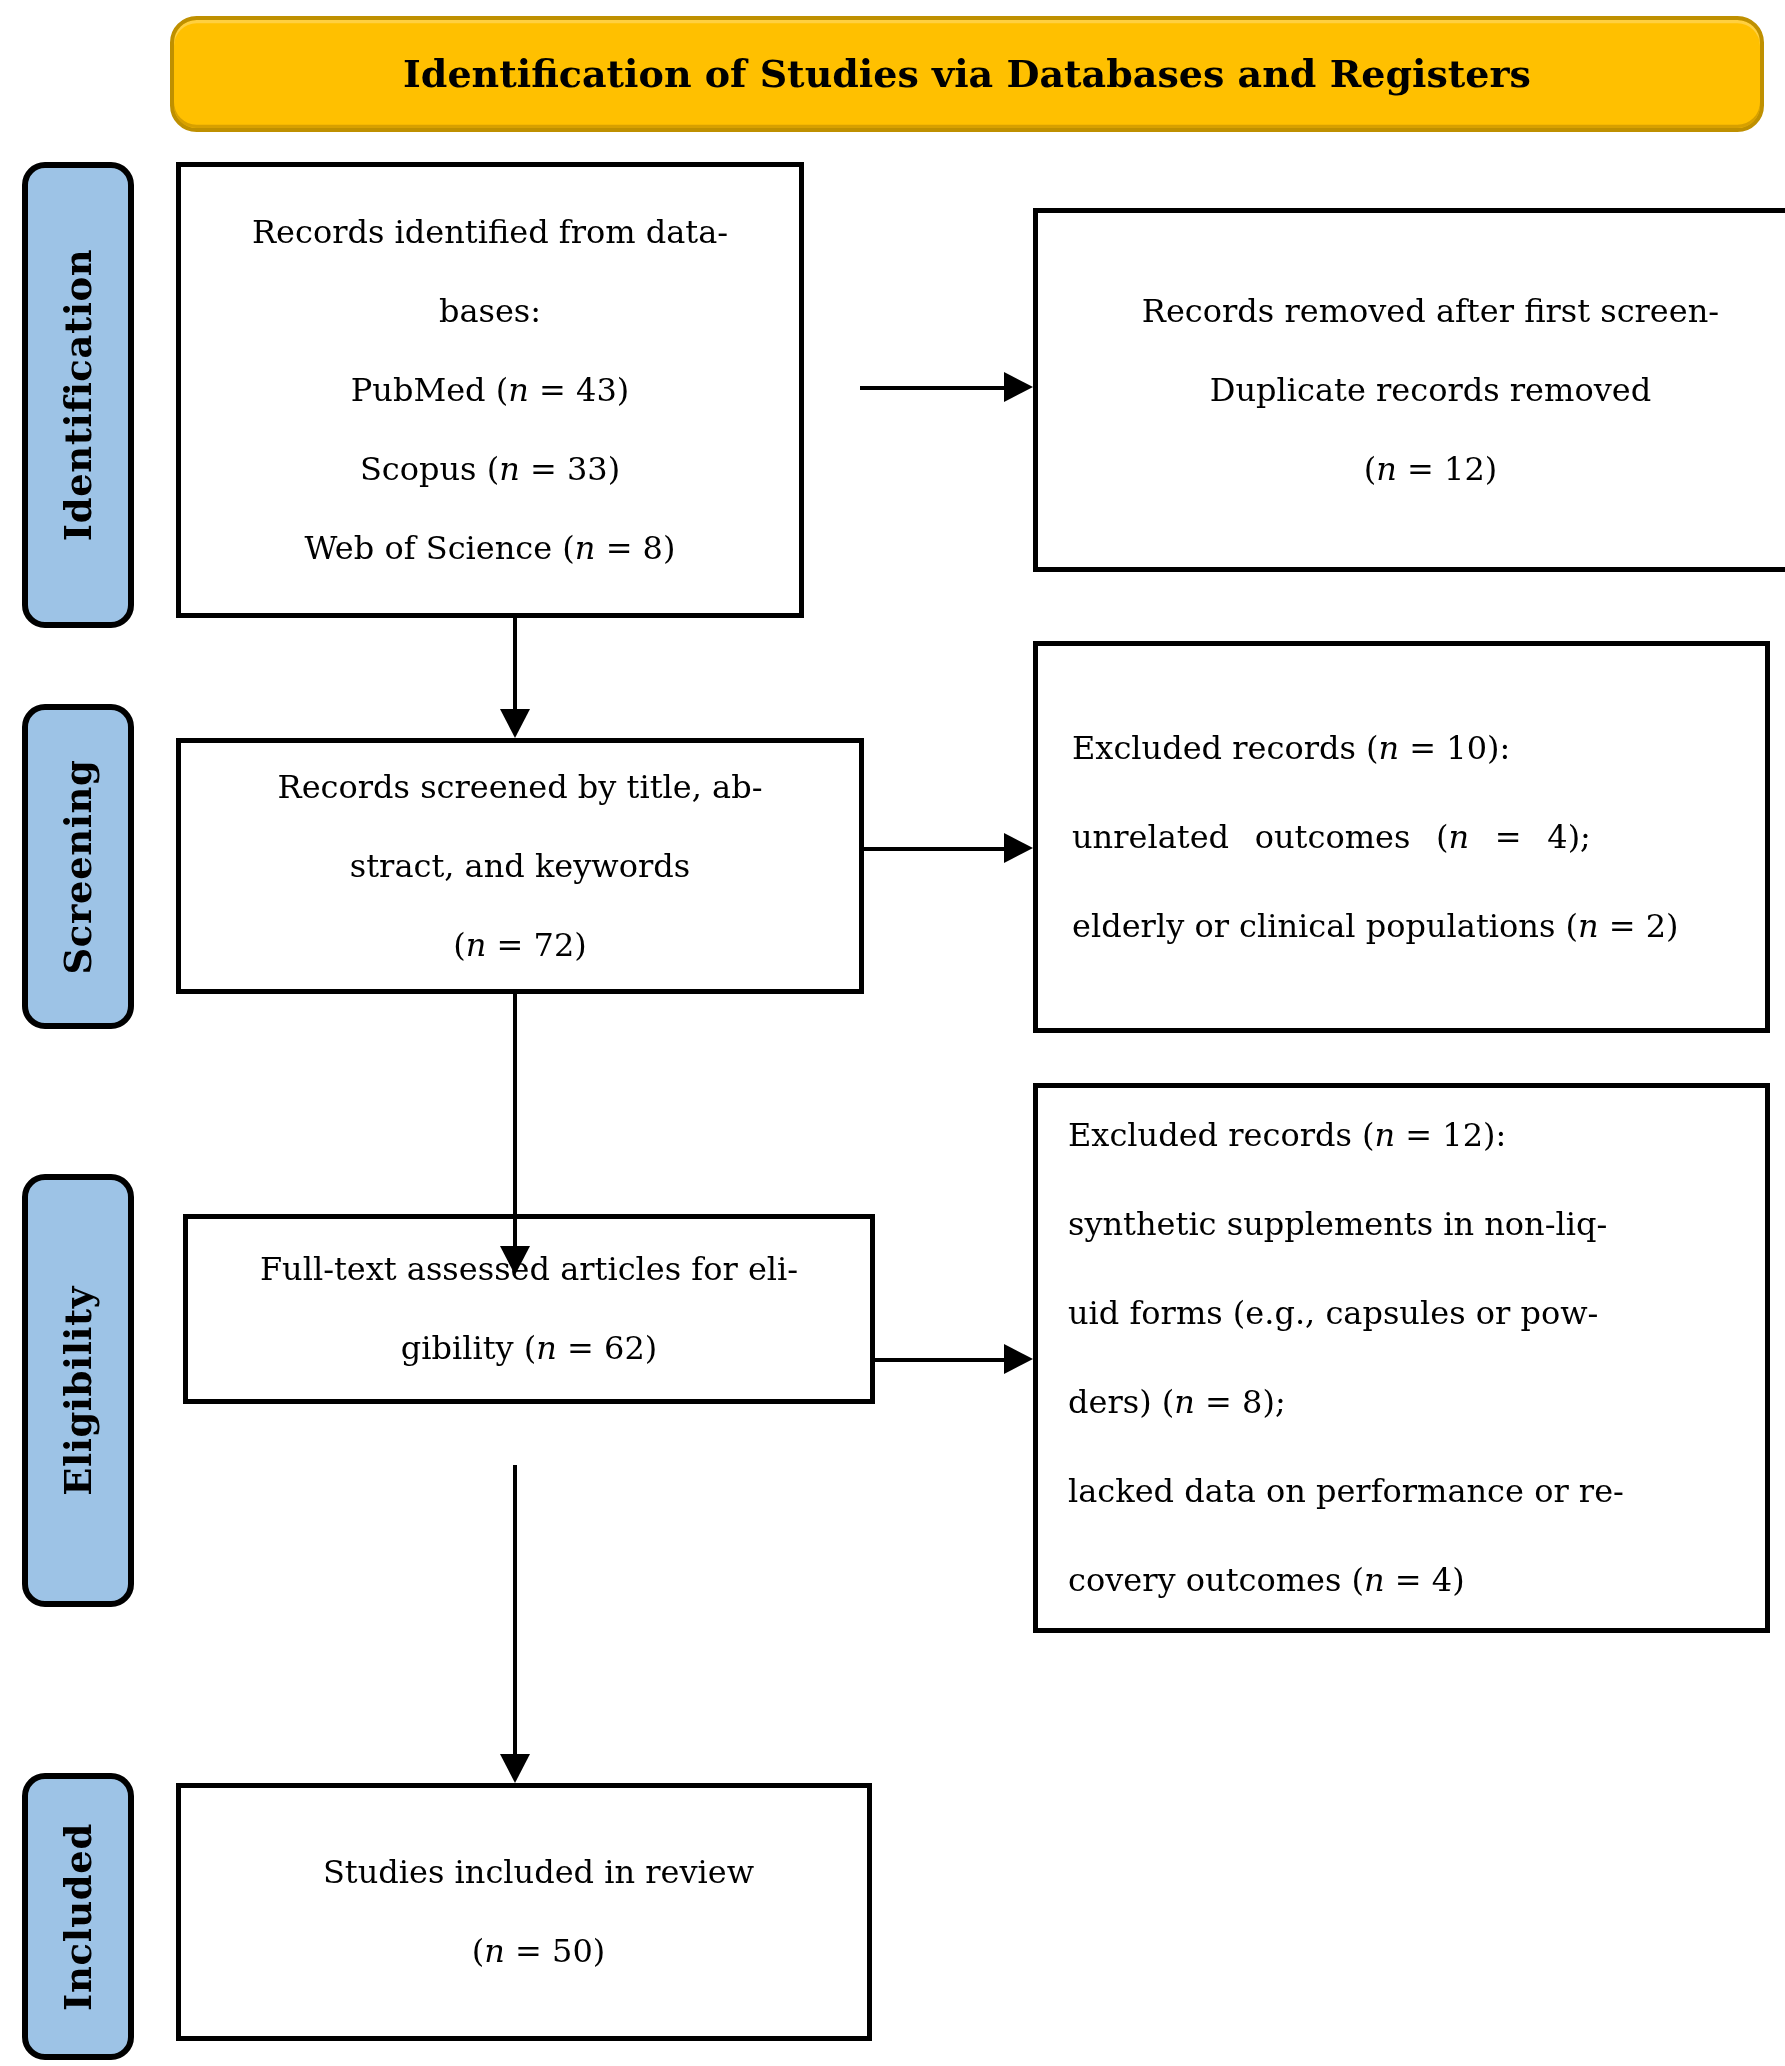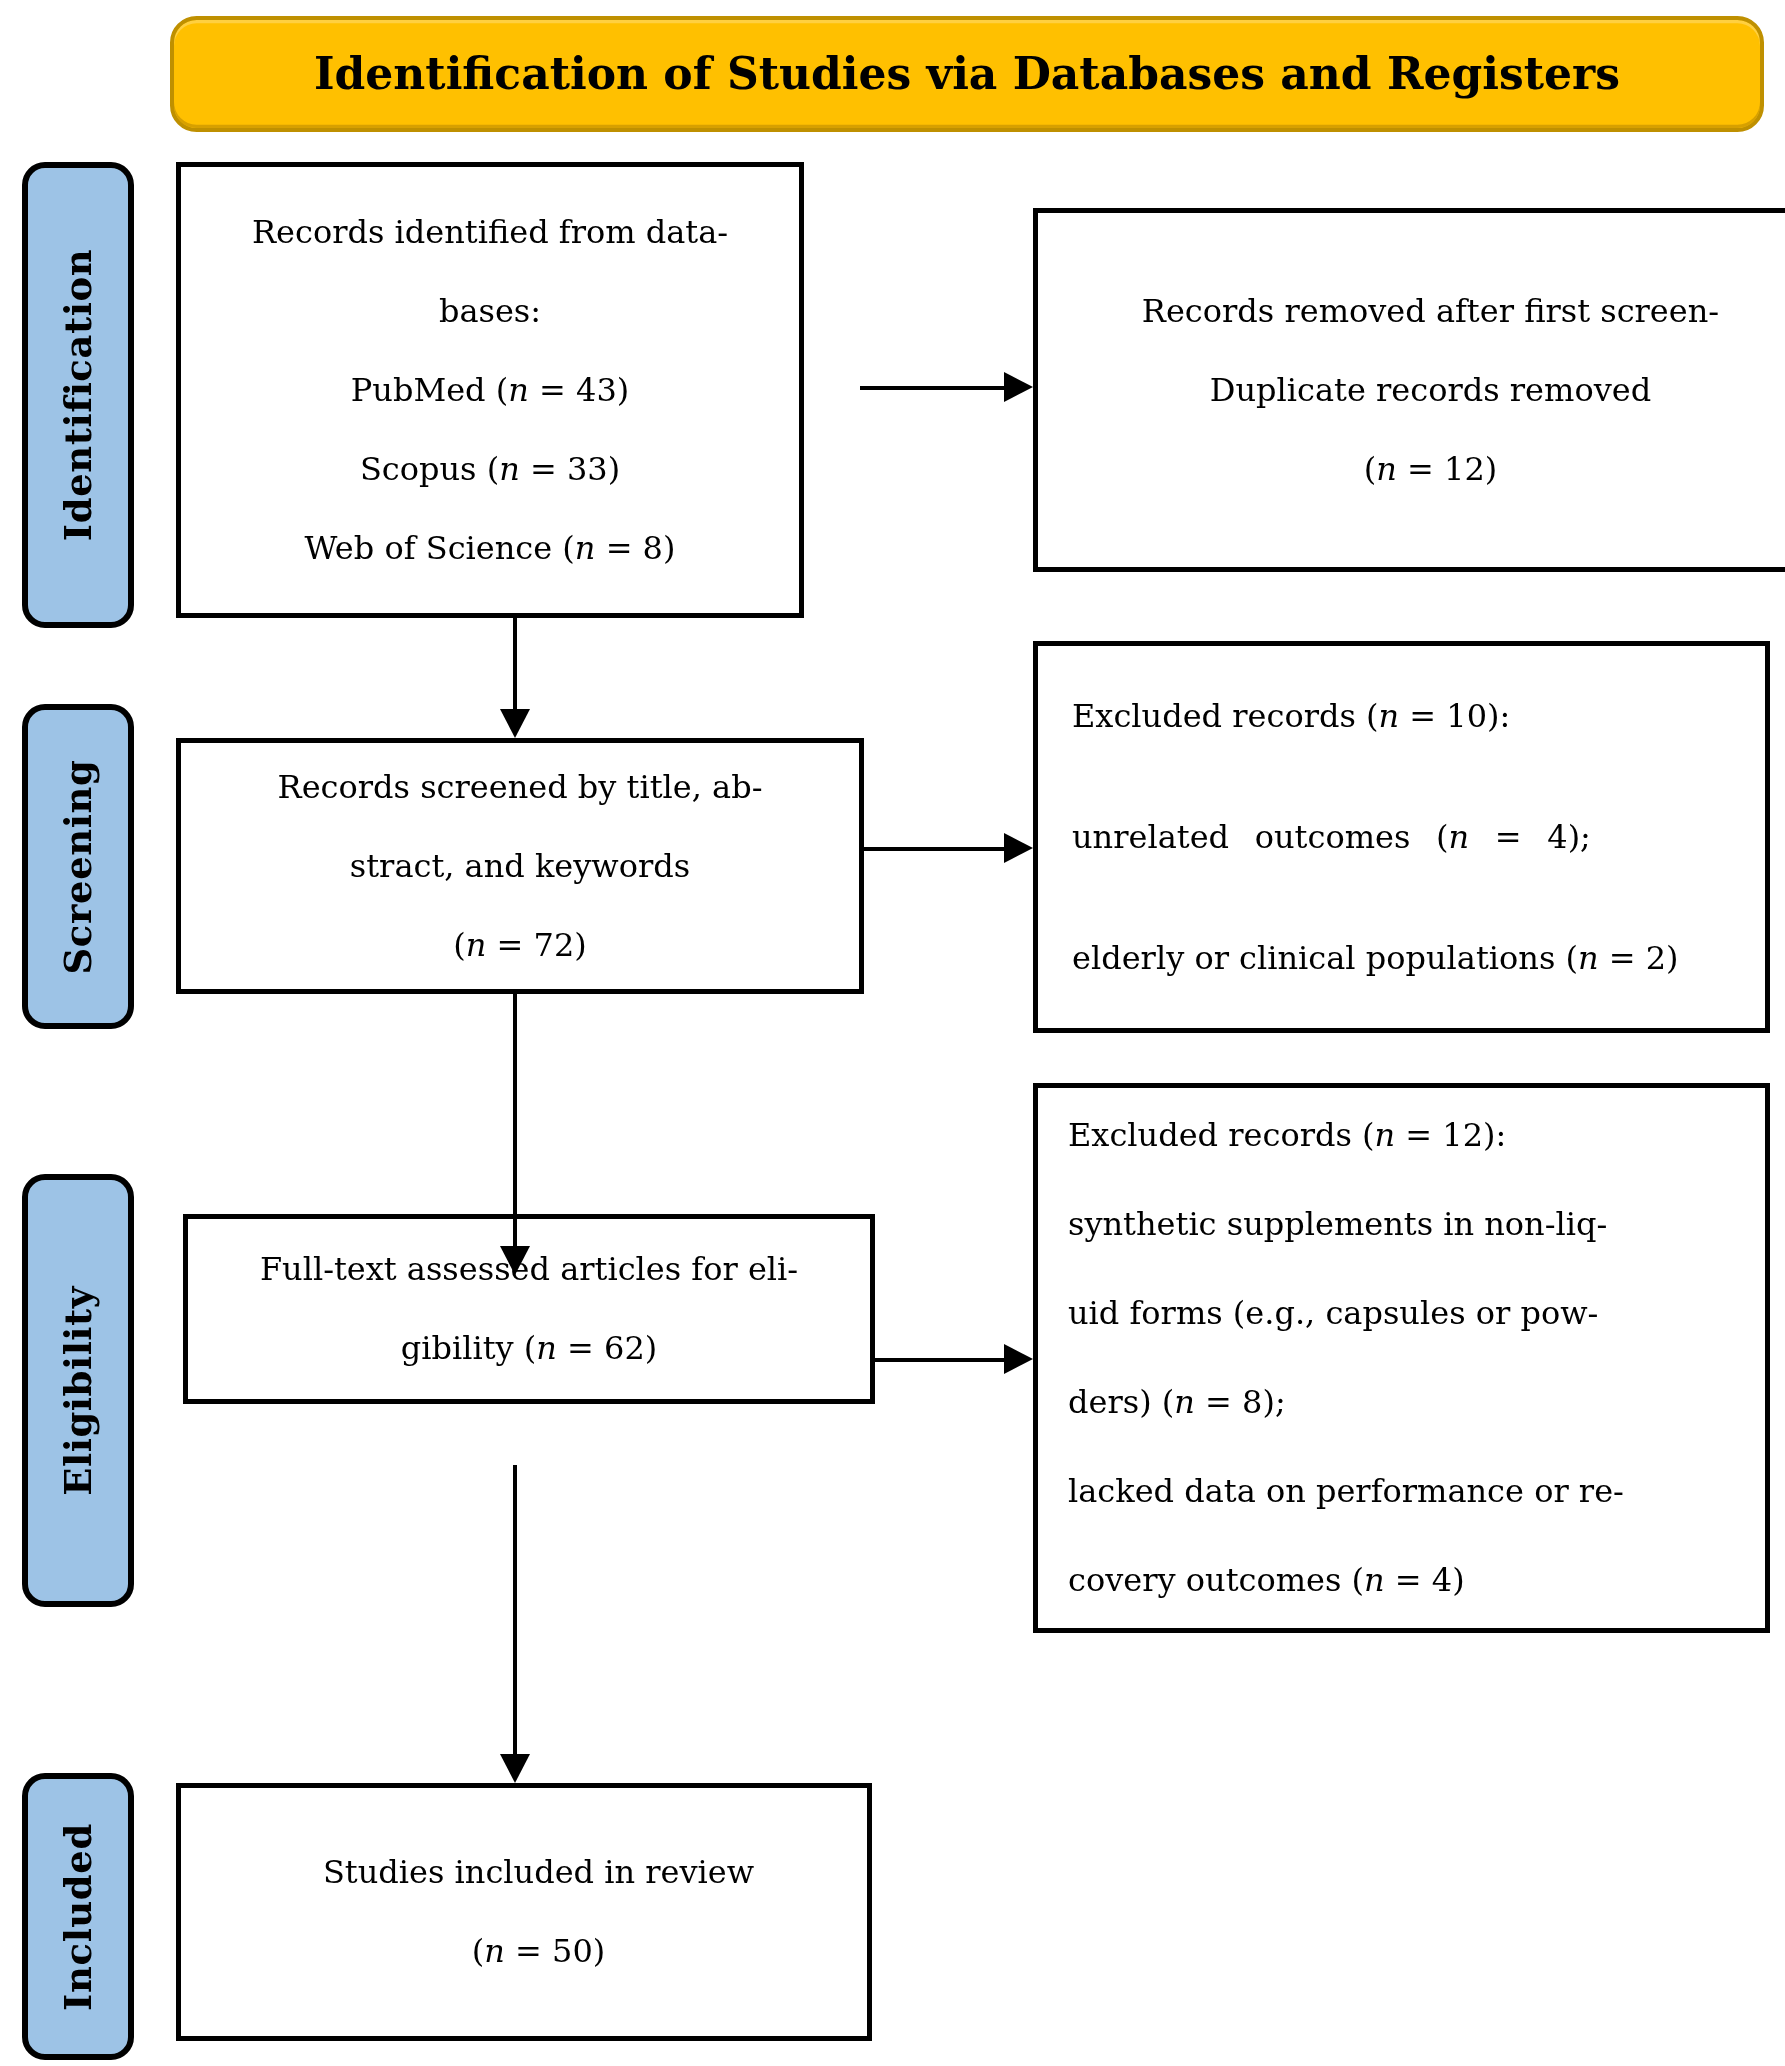--- a/index.html
+++ b/index.html
@@ -5,21 +5,21 @@
   html,body{margin:0;padding:0;background:#ffffff;}
   body{font-family:"DejaVu Serif","Liberation Serif",serif;color:#000;}
   #diagram{position:relative;width:1785px;height:2066px;background:#fff;overflow:hidden;}
 
   
   #title-bar{
     position:absolute;left:170px;top:15.5px;width:1594px;height:116px;
     box-sizing:border-box;background:var(--gold,#FFC000);
     border:4.4px solid var(--gold-border,#BF9000);border-radius:26.6px;
     display:flex;align-items:center;justify-content:center;
-    font-weight:bold;font-size:44px;
+    font-weight:bold;font-size:38px;
     box-shadow:inset 0 -3.3px 0 rgba(140,100,0,.35), inset 0 3.3px 0 rgba(255,255,255,.25);
   }
 
   
   .stage{
     position:absolute;box-sizing:border-box;
     background:var(--blue,#9DC3E6);border:6.1px solid #000;border-radius:23px;
     display:flex;align-items:center;justify-content:center;
   }
   .stage span{
@@ -39,21 +39,21 @@
   }
   .wbox .line{display:block;}
   .center-box{text-align:center;line-height:79px;padding:2.2px 11px;}
   .left-box{text-align:left;line-height:89px;padding:5.5px 28px 5.5px 34px;}
   .left-box .line{width:100%;}
   #box-identified{left:176px;top:162px;width:628px;height:456px;}
   #box-screened{left:176px;top:738px;width:688px;height:256px;}
   #box-fulltext{left:183px;top:1214px;width:692px;height:190px;}
   #box-included{left:176px;top:1783px;width:696px;height:258px;padding-left:40px;}
   #box-removed{left:1033px;top:208px;width:795px;height:364px;}
-  #box-excluded1{left:1033px;top:641px;width:737px;height:392px;gap:32px;}
+  #box-excluded1{left:1033px;top:641px;width:737px;height:392px;}
   #box-excluded2{left:1033px;top:1083px;width:737px;height:550px;padding-left:30px;}
   
   #box-excluded1 .line:nth-child(2){word-spacing:15.5px;}
 
   
   .stem{position:absolute;background:#000;}
   .head{position:absolute;width:0;height:0;}
   .head-right{border-left:29px solid #000;border-top:15.5px solid transparent;border-bottom:15.5px solid transparent;}
   .head-down{border-top:29px solid #000;border-left:15.5px solid transparent;border-right:15.5px solid transparent;}
 

